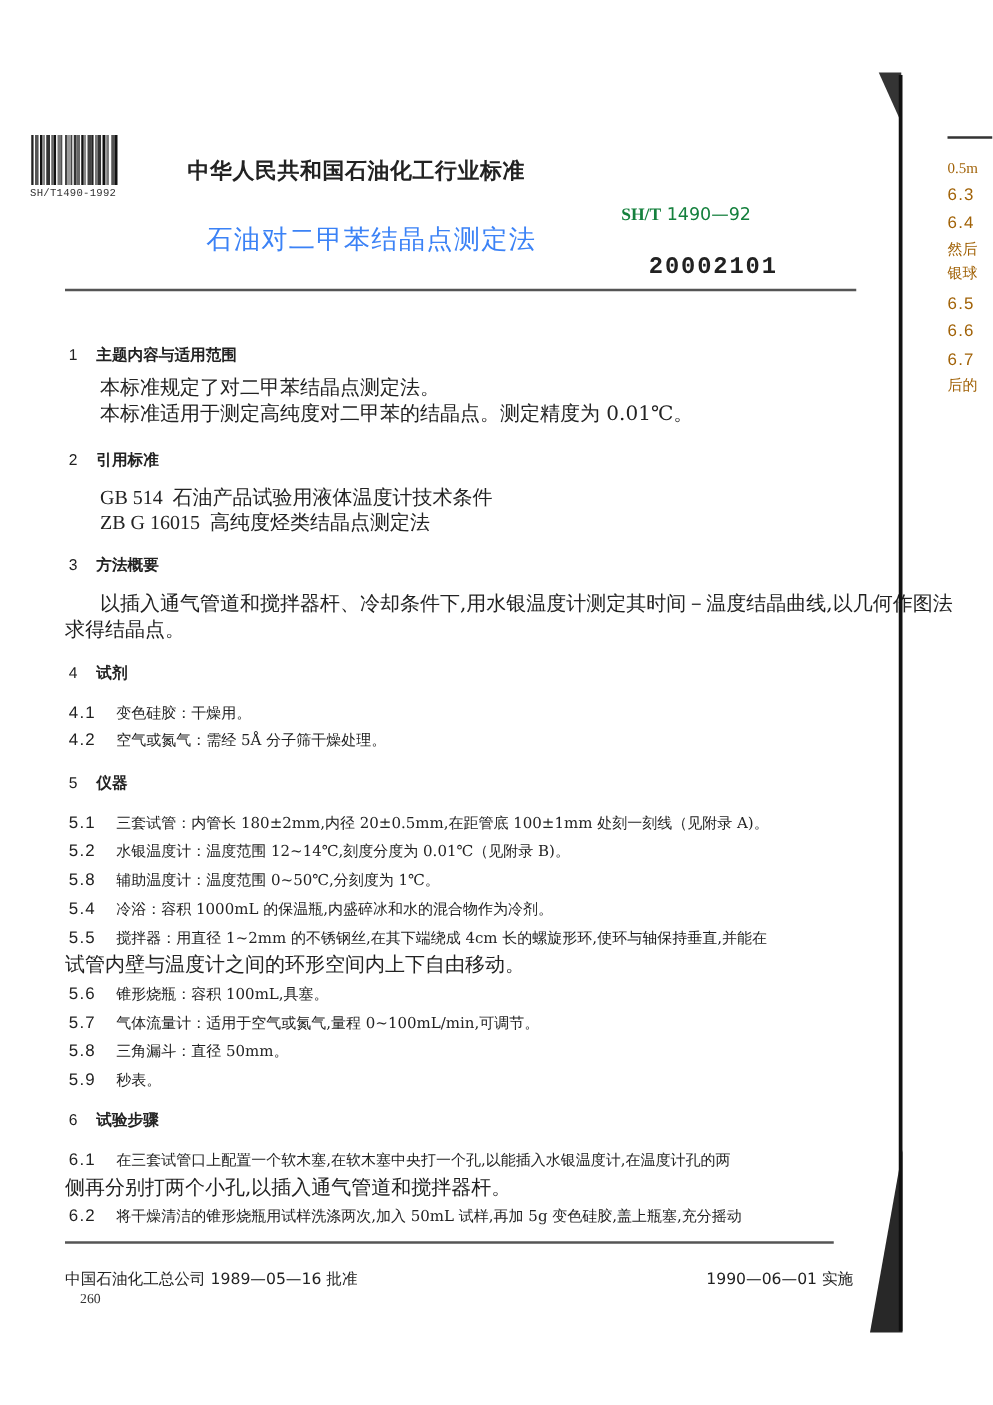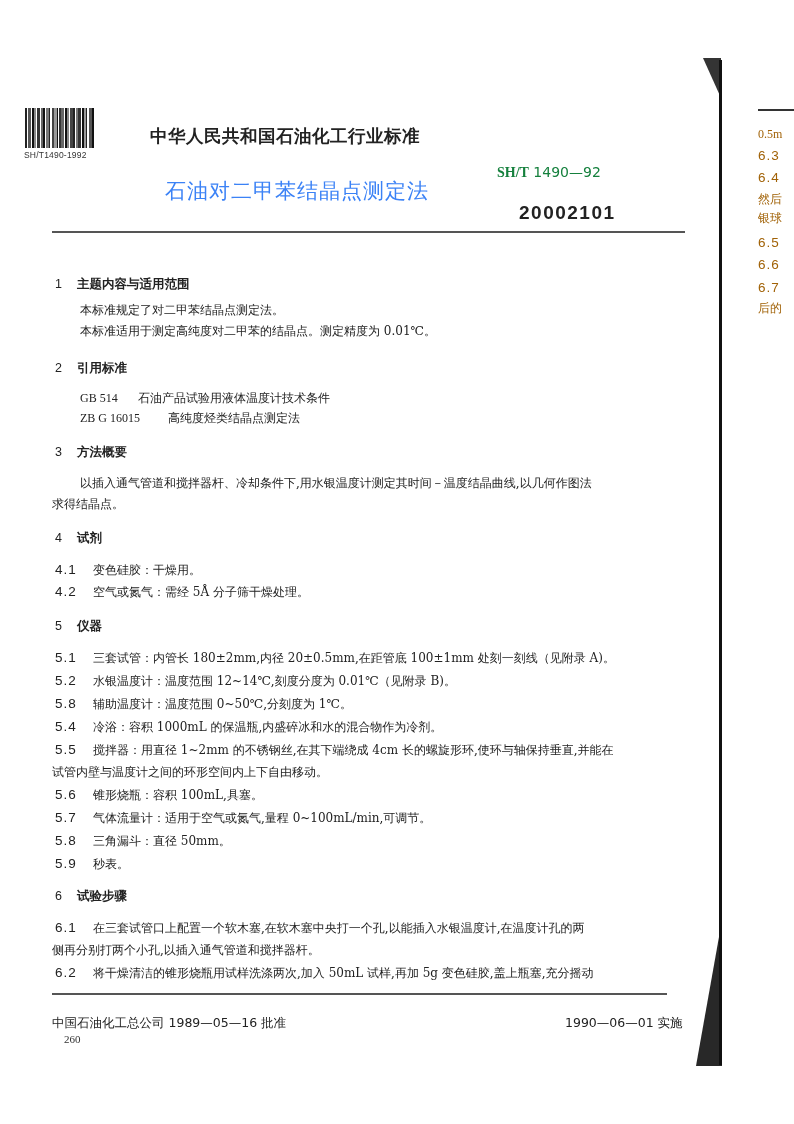--- a/index.html
+++ b/index.html
@@ -4,38 +4,38 @@
 <style>
   html, body { margin: 0; padding: 0; }
   body {
     width: 794px; height: 1124px; position: relative; overflow: hidden;
     background: #ffffff; color: #1a1a1a;
     font-family: "DejaVu Serif", "Liberation Serif", serif;
   }
   .abs { position: absolute; }
   .sans { font-family: "DejaVu Sans", "Liberation Sans", sans-serif; }
   .serif { font-family: "Liberation Serif", "DejaVu Serif", serif; }
-  .mono { font-family: Liberation Sans, sans-serif; text-align: center; }
+  .mono { font-family: Liberation Mono, monospace; text-align: center; }
 
   
   .barcode { left: 25px; top: 108px; width: 80px; height: 40px; display: flex; align-items: stretch; }
   .barcode span { display: block; height: 100%; }
   .barcode-text { left: 24px; top: 150px; font-size: 8.5px; color: #333; letter-spacing: 0.2px; }
 
   .org-title { left: 150px; top: 124px; font-size: 17.5px; font-weight: bold; letter-spacing: 0.5px; color: #222; }
   .doc-title { left: 165px; top: 177px; font-size: 21px; letter-spacing: 1px; color: #3b82f6; }
   .std-code { left: 497px; top: 164px; font-size: 14px; color: #15803d; }
   .std-code b { font-weight: bold; font-family: "Liberation Serif", serif; }
   .doc-num { left: 519px; top: 202px; font-size: 19px; font-weight: bold; letter-spacing: 1.5px; color: #222; }
   .rule-top { left: 52px; top: 231px; width: 633px; height: 2px; background: #555; }
   .rule-bottom { left: 52px; top: 993px; width: 615px; height: 1.5px; background: #555; }
 
   .sec-head { font-size: 12.5px; font-weight: bold; color: #222; }
   .sec-head .num { display: inline-block; width: 22px; font-weight: normal; font-family: "Liberation Sans", sans-serif; }
-  .para { font-size: 12px; color: #222; line-height: 16px; }
+  .para { font-size: 16px; color: #222; line-height: 16px; }
   .item { font-size: 12px; color: #222; }
   .item .num { display: inline-block; width: 38px; font-family: "Liberation Sans", sans-serif; font-size: 13.5px; letter-spacing: 1px; }
 
   .footer-left { left: 52px; top: 1015px; font-size: 12.5px; color: #222; }
   .footer-right { left: 565px; top: 1015px; font-size: 12.5px; color: #222; }
   .page-num { left: 64px; top: 1033px; font-size: 11px; color: #333; }
 
   
   .bind-line { left: 719px; top: 60px; width: 3px; height: 1005px; background: #111; }
   .bind-top { left: 703px; top: 58px; width: 0; height: 0;

